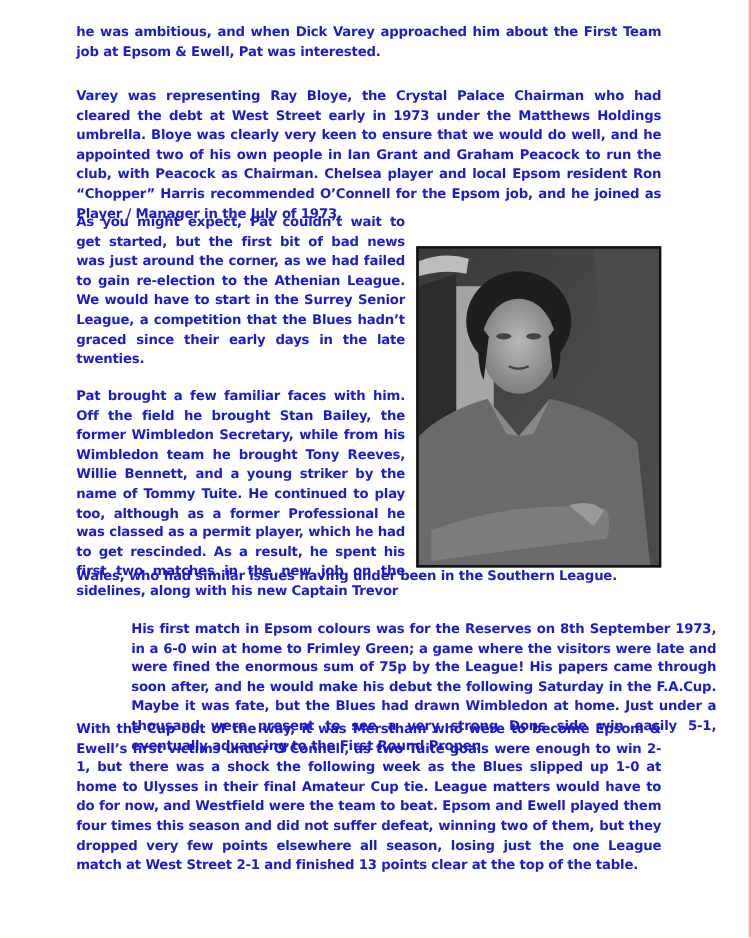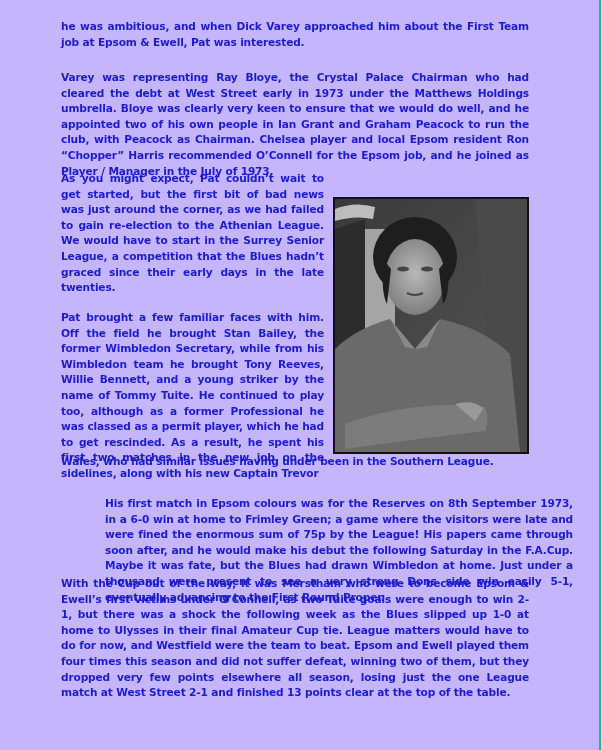--- a/index.html
+++ b/index.html
@@ -3,22 +3,22 @@
   <meta charset="utf-8">
   <style>
     html, body { margin: 0; padding: 0; }
     body {
       width: 601px; height: 750px; overflow: hidden;
       background: #ffffcc;
       font-family: "DejaVu Sans", "Liberation Sans", sans-serif;
     }
     .page {
       position: relative; width: 599px; height: 750px;
-      background: #c4b5fd;
-      border-right: 2px solid #14b8a6;
+      background: #ffffff;
+      border-right: 2px solid #fca5a5;
     }
     .text {
       position: absolute; left: 61px; width: 468px;
       color: #1c1ccc; font-weight: bold;
       font-size: 10.6px; line-height: 15.6px;
       letter-spacing: -0.15px;
       text-align: justify;
       margin: 0;
     }
     .text.last-left { text-align-last: left; }

